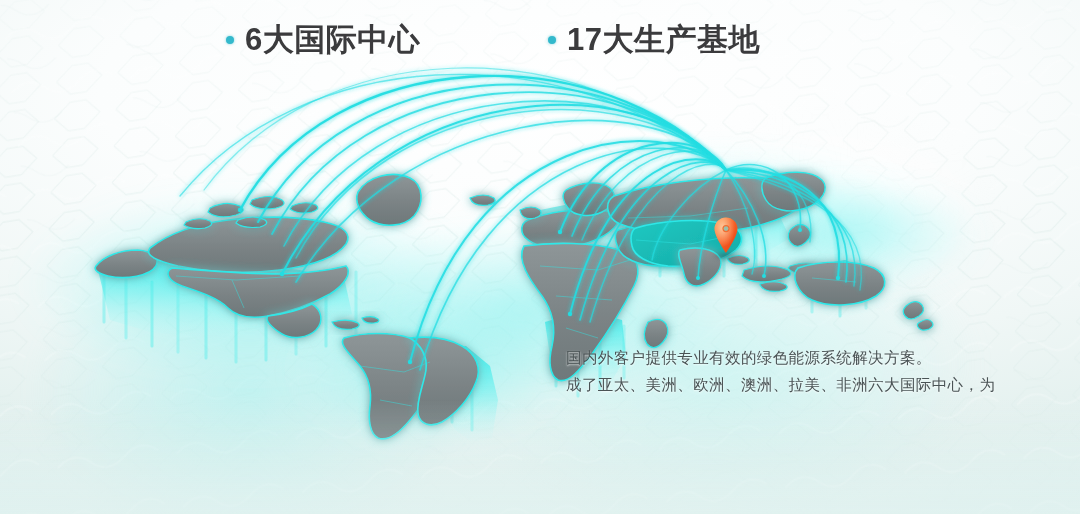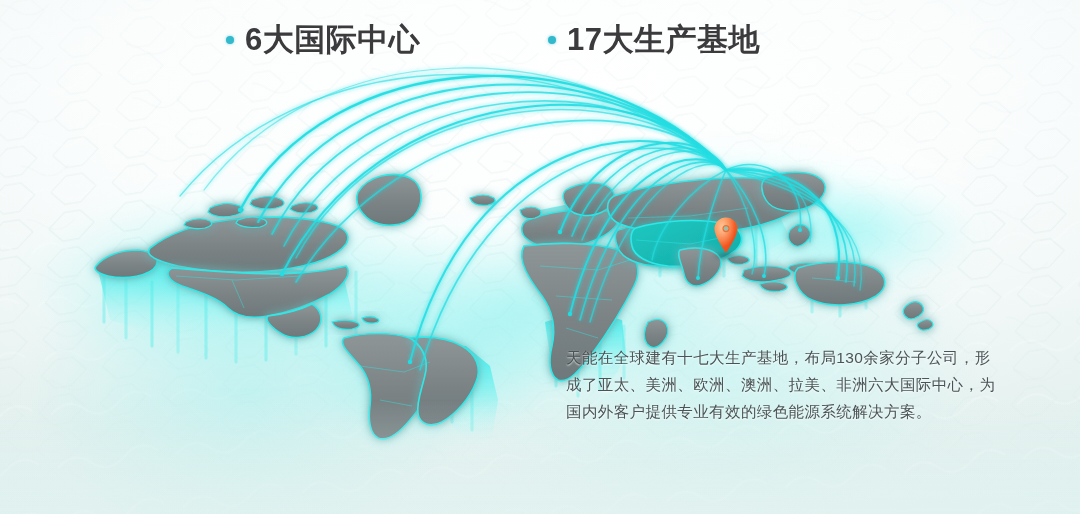--- a/index.html
+++ b/index.html
@@ -380,18 +380,17 @@
       <span class="bullet"></span>
       <span class="htext">6大国际中心</span>
     </div>
     <div class="headline h-two">
       <span class="bullet"></span>
       <span class="htext">17大生产基地</span>
     </div>
   </div>
 
   <div class="para">
-    <span class="ln">天能在全球建有十七大生产基地，布局130余家分子公司，形</span>
+    <span class="ln">国内外客户提供专业有效的绿色能源系统解决方案。</span>
     <span class="ln">成了亚太、美洲、欧洲、澳洲、拉美、非洲六大国际中心，为</span>
-    <span class="ln">国内外客户提供专业有效的绿色能源系统解决方案。</span>
   </div>
 
 </div>
 
 </body></html>

